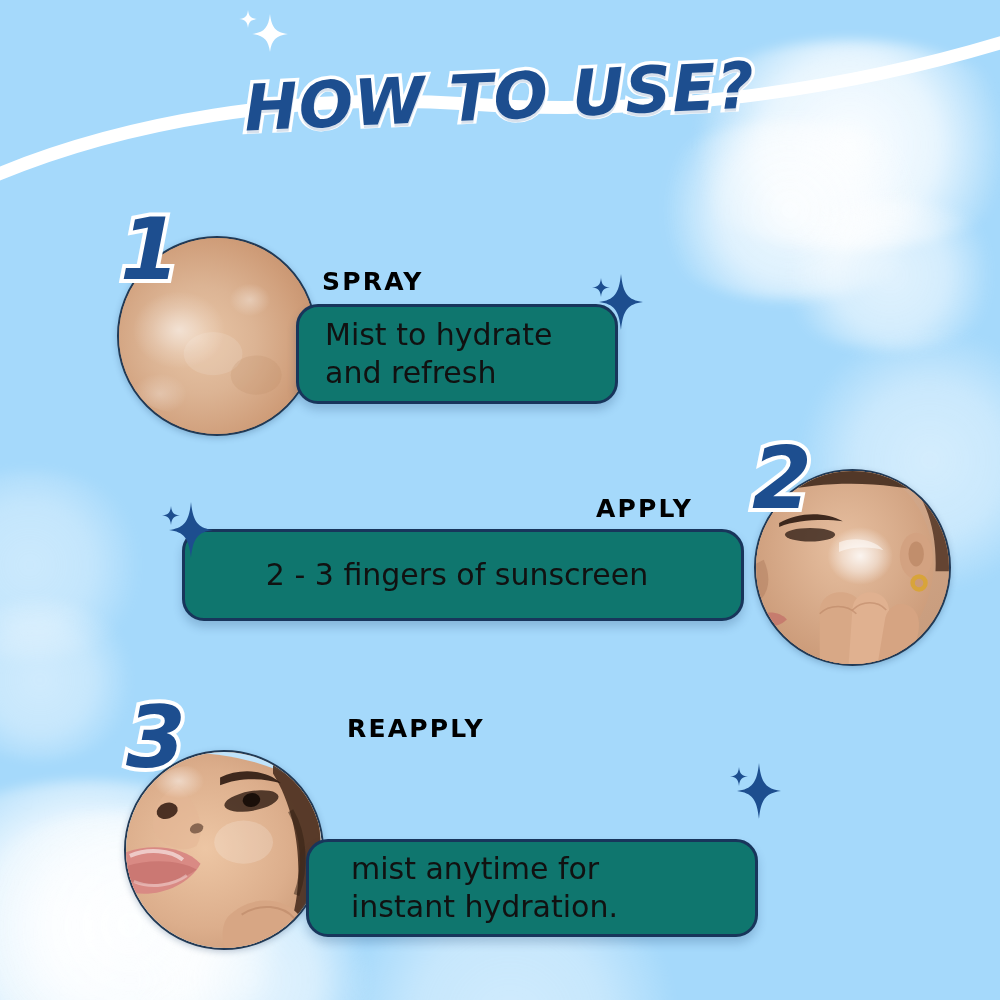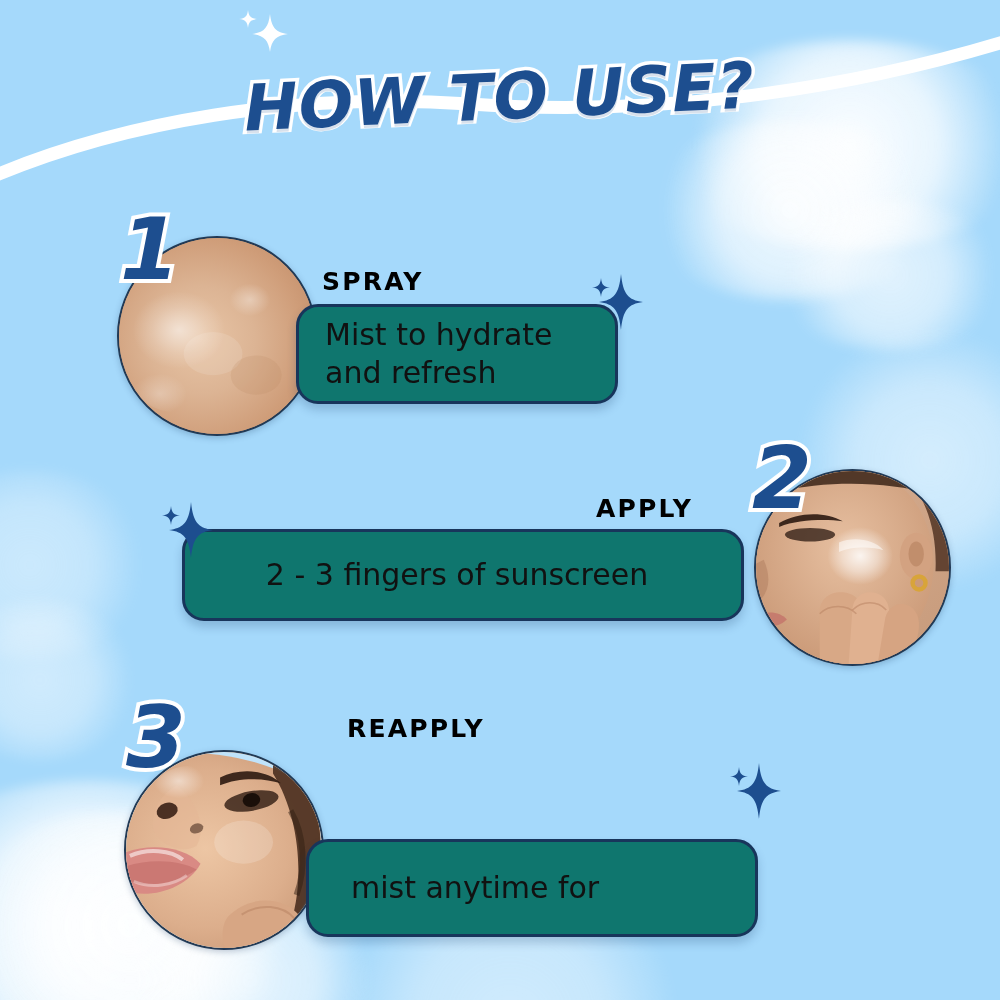--- a/index.html
+++ b/index.html
@@ -364,20 +364,21 @@
         <ellipse cx="120" cy="92" rx="30" ry="22" fill="#ffffff" opacity=".18"></ellipse>
       </svg>
     </div>
 
     <div class="numeral">3</div>
 
     <div class="step-label">REAPPLY</div>
 
     <div class="card">
       <div class="line">mist anytime for</div>
+      <div class="line bold">instant hydration.</div>
     </div>
 
     <div class="card-sparkle">
       <svg width="56" height="64" viewBox="0 0 56 64">
         <path d="M33 6 C 35 26, 40 32, 55 34 C 40 36, 35 42, 33 62 C 31 42, 26 36, 11 34 C 26 32, 31 26, 33 6 Z" fill="#1d4e8f"></path>
         <path d="M13 10 C 13.8 17, 15.6 18.8, 22 19.6 C 15.6 20.4, 13.8 22.2, 13 29 C 12.2 22.2, 10.4 20.4, 4 19.6 C 10.4 18.8, 12.2 17, 13 10 Z" fill="#1d4e8f"></path>
       </svg>
     </div>
   </div>
 

